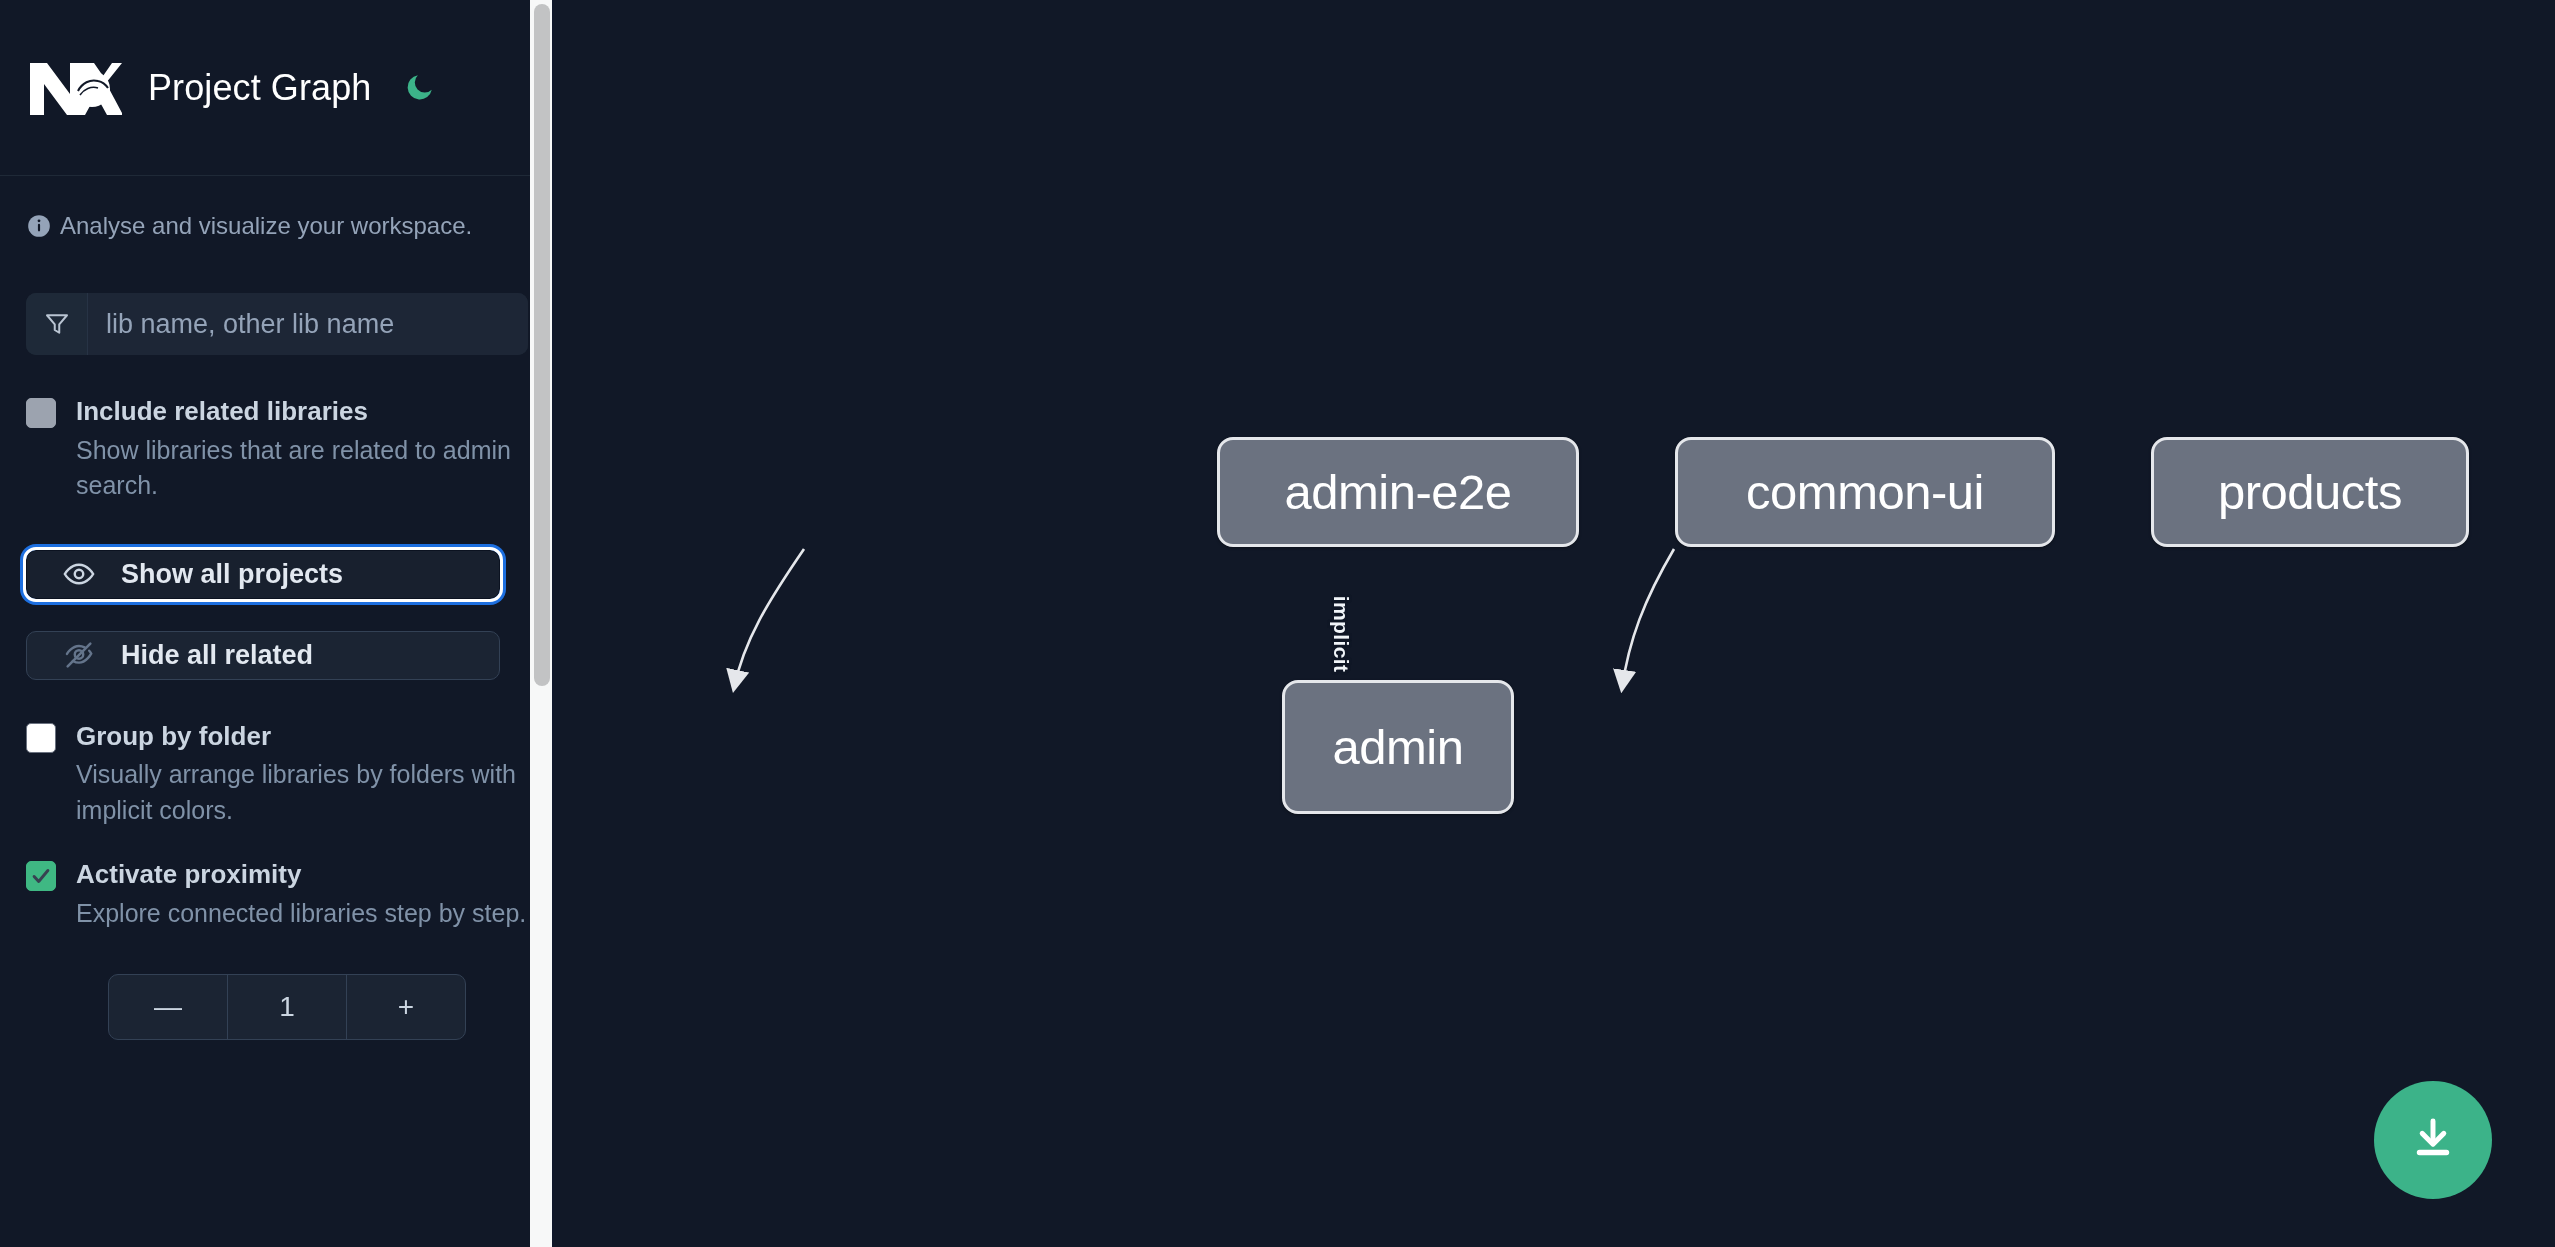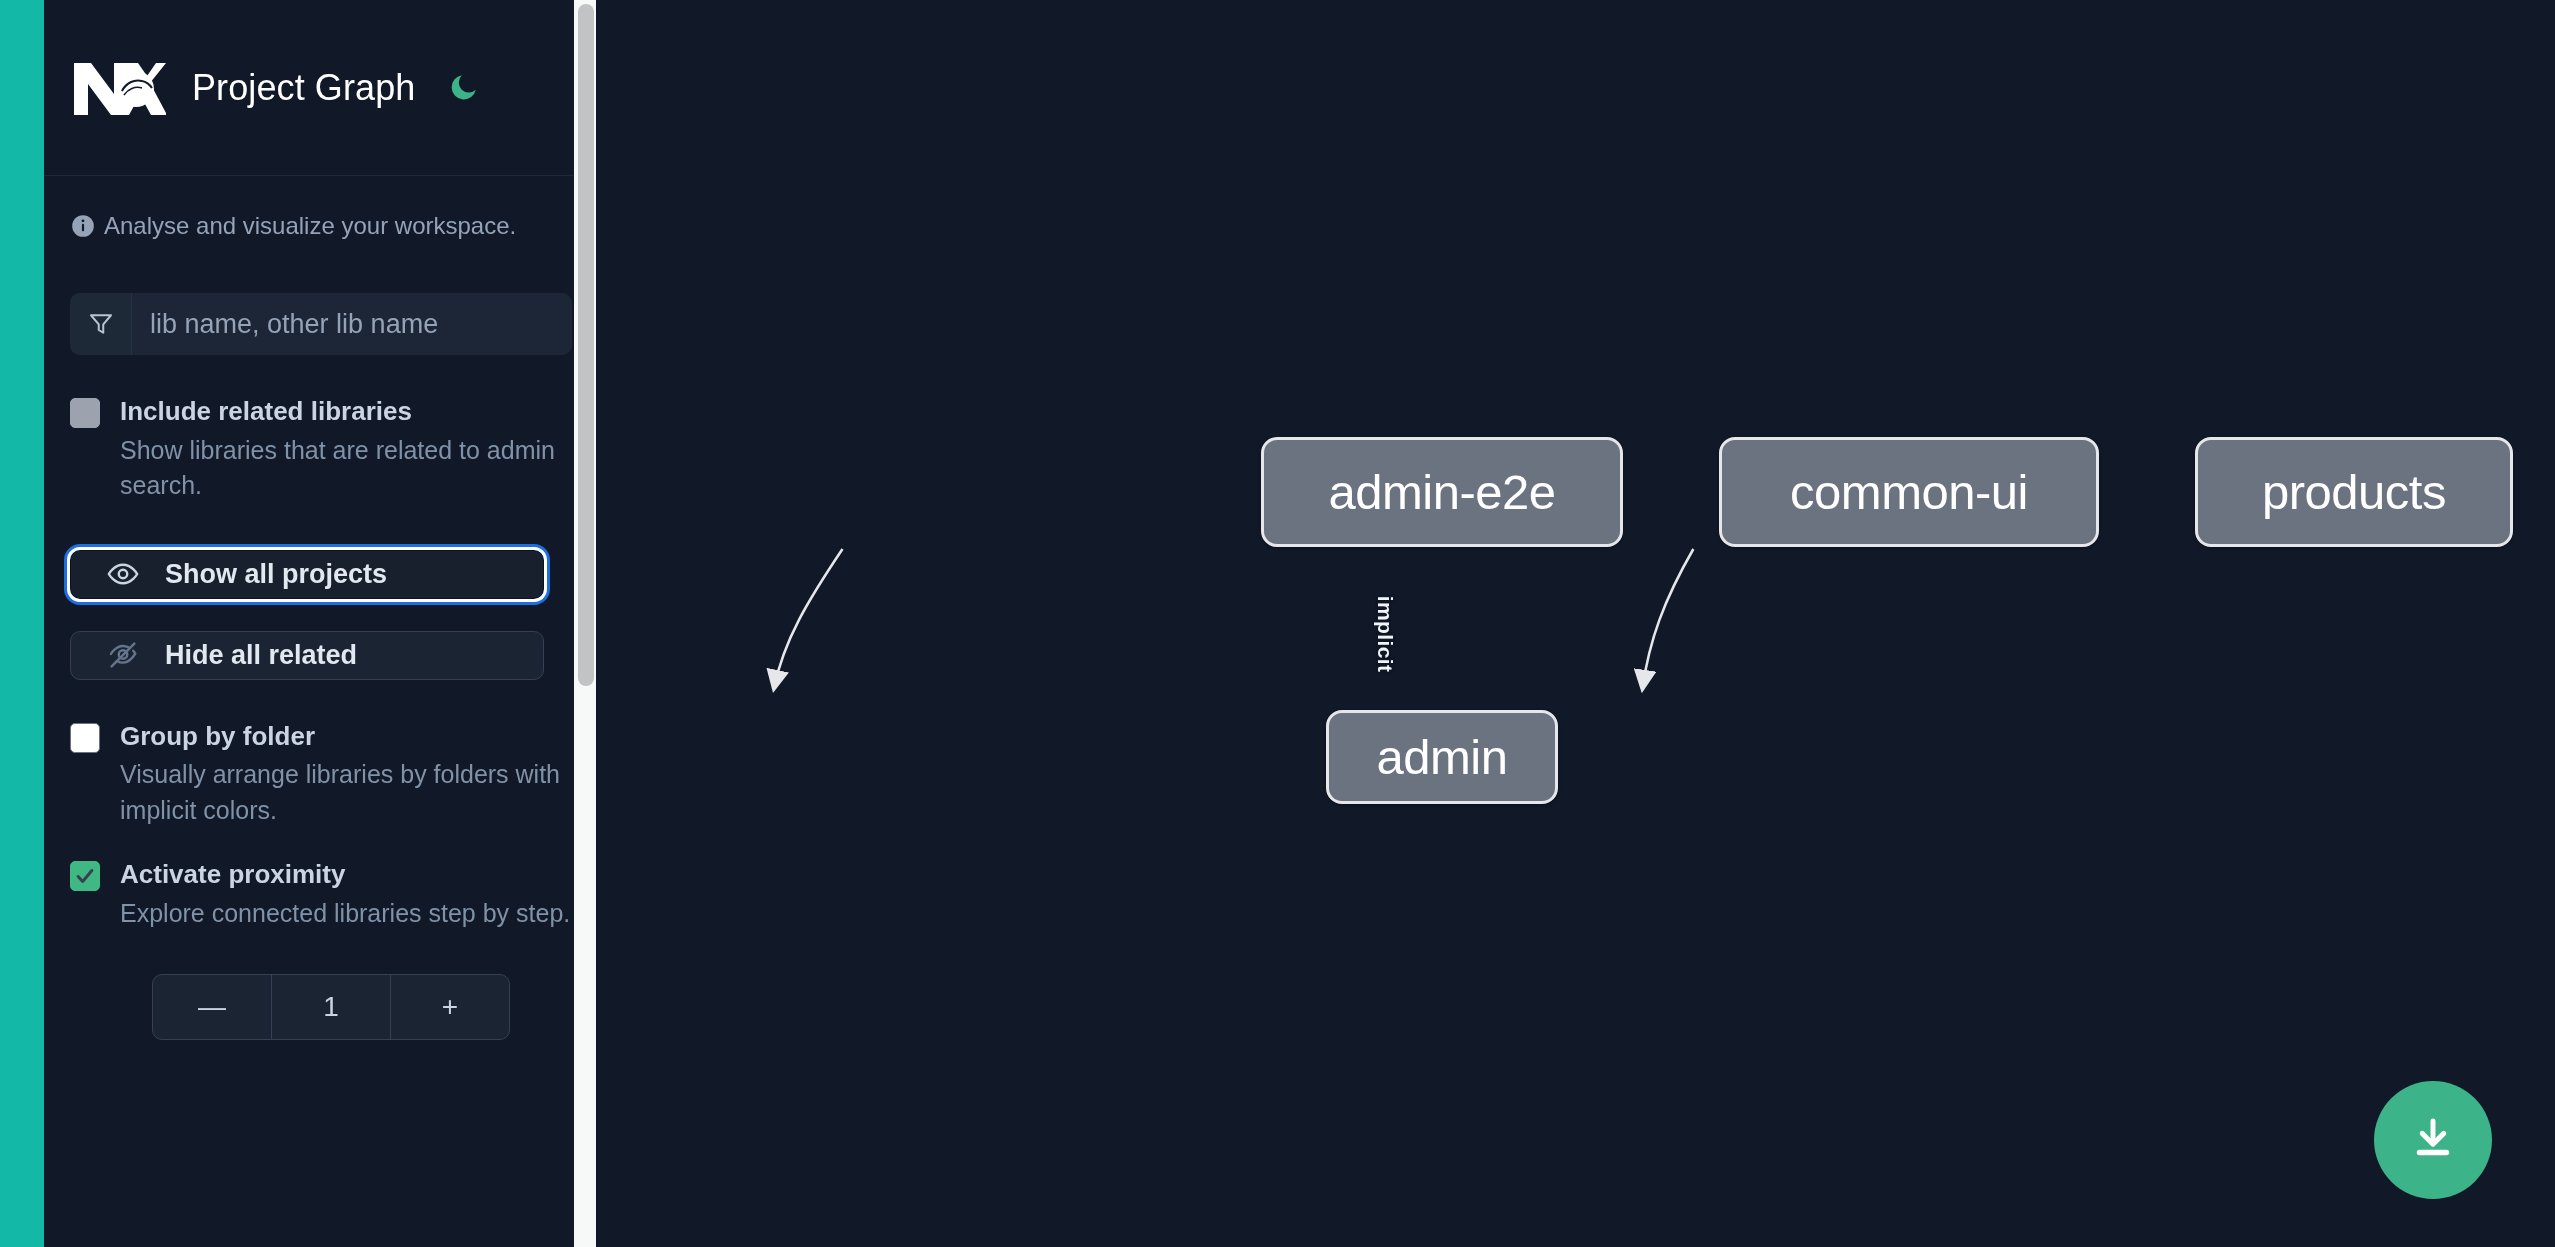--- a/index.html
+++ b/index.html
@@ -9,22 +9,21 @@
     overflow: hidden;
     background: #0f172a;
     font-family: "Liberation Sans", sans-serif;
   }
 
   #app {
     position: relative;
     width: 2555px;
     height: 1247px;
     display: flex;
-    background: #14b8a6;
-    padding-left: 44px;
+    background: #14532d;
   }
 
   
   .sidebar {
     position: relative;
     width: 554px;
     height: 1247px;
     background: #111827;
     flex: 0 0 554px;
     overflow: hidden;
@@ -382,21 +381,21 @@
     <div class="node" style="left:663px; top:437px; width:362px; height:110px;">
       <span>admin-e2e</span>
     </div>
     <div class="node" style="left:1121px; top:437px; width:380px; height:110px;">
       <span>common-ui</span>
     </div>
     <div class="node" style="left:1597px; top:437px; width:318px; height:110px;">
       <span>products</span>
     </div>
 
-    <div class="node" style="left:728px; top:710px; width:232px; height:94px;">
+    <div class="node" style="left:728px; top:680px; width:232px; height:134px;">
       <span>admin</span>
     </div>
 
     <span class="edge-label" style="left:749px; top:622px;">implicit</span>
 
     <button class="fab">
       <span>
         <svg width="54" height="54" viewBox="0 0 24 24">
           <path d="M12 4v9" stroke="#ffffff" stroke-width="2.2" stroke-linecap="round"></path>
           <path d="M7.2 9.5L12 14.3l4.8-4.8" fill="none" stroke="#ffffff" stroke-width="2.2" stroke-linecap="round" stroke-linejoin="round"></path>

